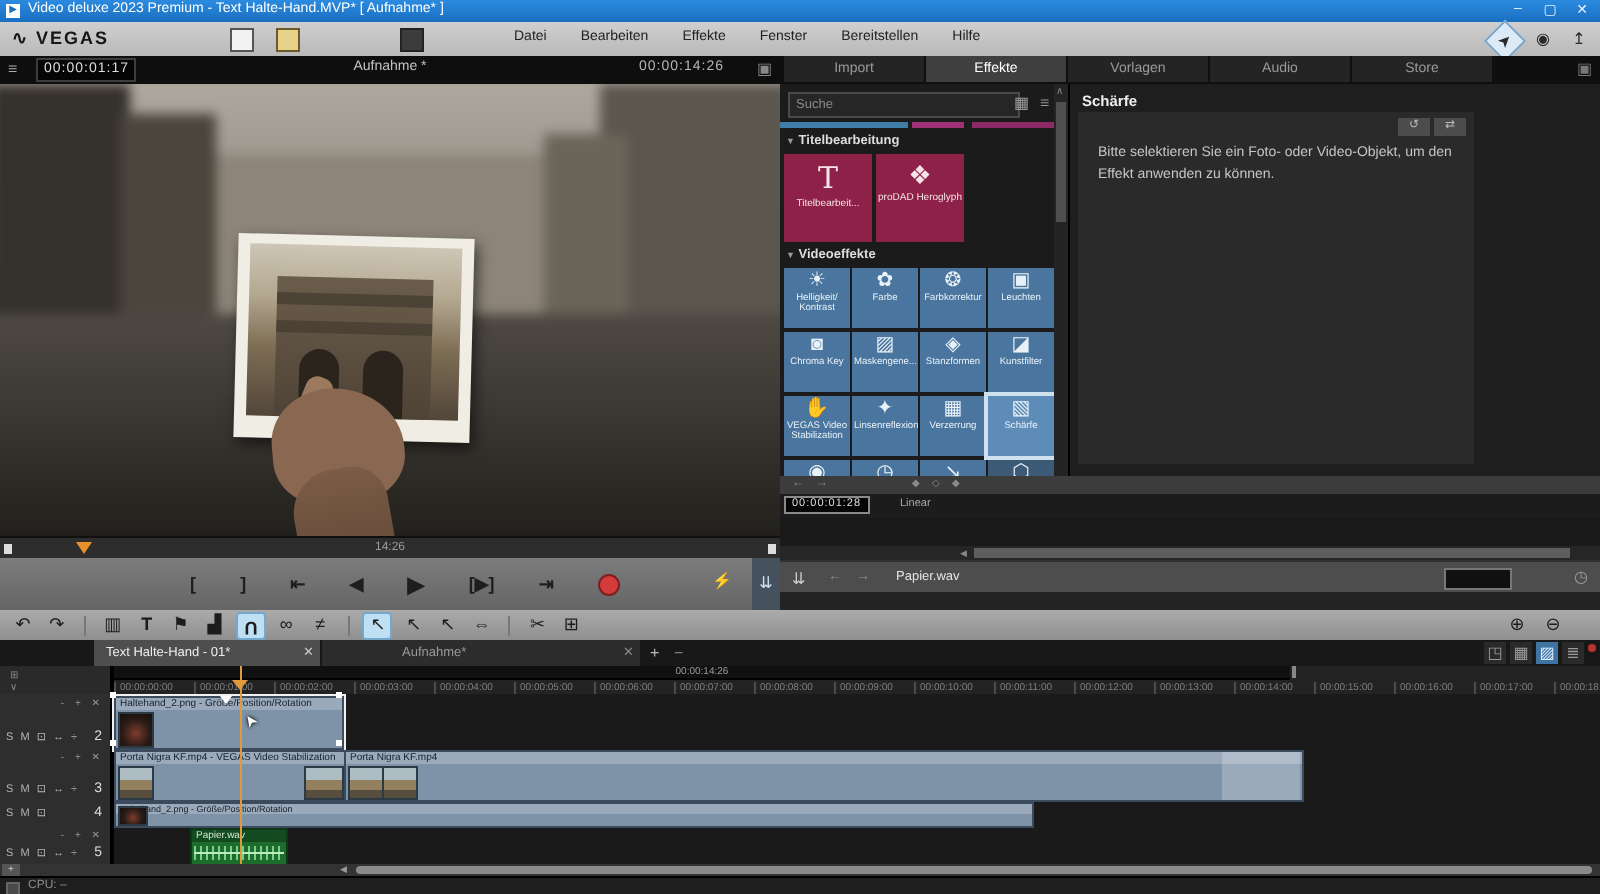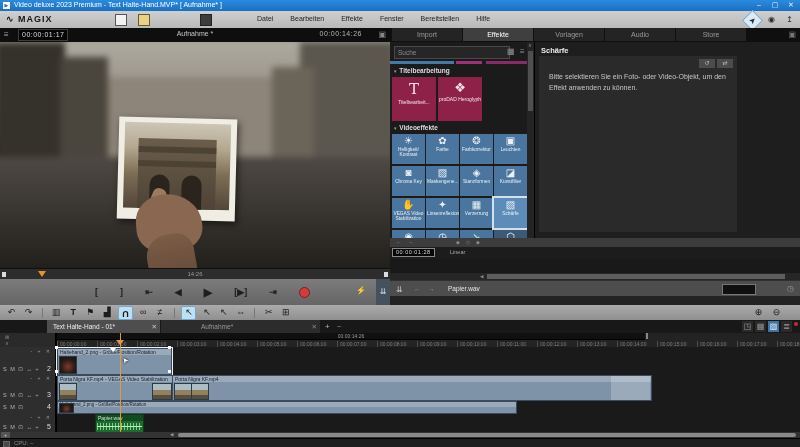--- a/index.html
+++ b/index.html
@@ -91,21 +91,21 @@
 
   <div id="titlebar" class="abs">
     <div class="abs" style="left:3px;top:2px;width:7px;height:7px;background:#fff;color:#1a6fc0;font-size:5px;line-height:7px;text-align:center;">▶</div>
     <span class="t">Video deluxe 2023 Premium - Text Halte-Hand.MVP* [ Aufnahme* ]</span>
     <span class="winbtn" style="right:34px;">–</span>
     <span class="winbtn" style="right:18px;">▢</span>
     <span class="winbtn" style="right:2px;">✕</span>
   </div>
 
   <div id="menubar" class="abs">
-    <span id="logo">∿ MAGIX</span>
+    <span id="logo">∿ VEGAS</span>
     <span class="mi" style="left:115px;"></span>
     <span class="mi folder" style="left:138px;"></span>
     <span class="mi film" style="left:200px;"></span>
     <div class="abs" style="left:255px;top:4px;display:flex;gap:13px;">
       <span class="menuitem">Datei</span>
       <span class="menuitem">Bearbeiten</span>
       <span class="menuitem">Effekte</span>
       <span class="menuitem">Fenster</span>
       <span class="menuitem">Bereitstellen</span>
       <span class="menuitem">Hilfe</span>

